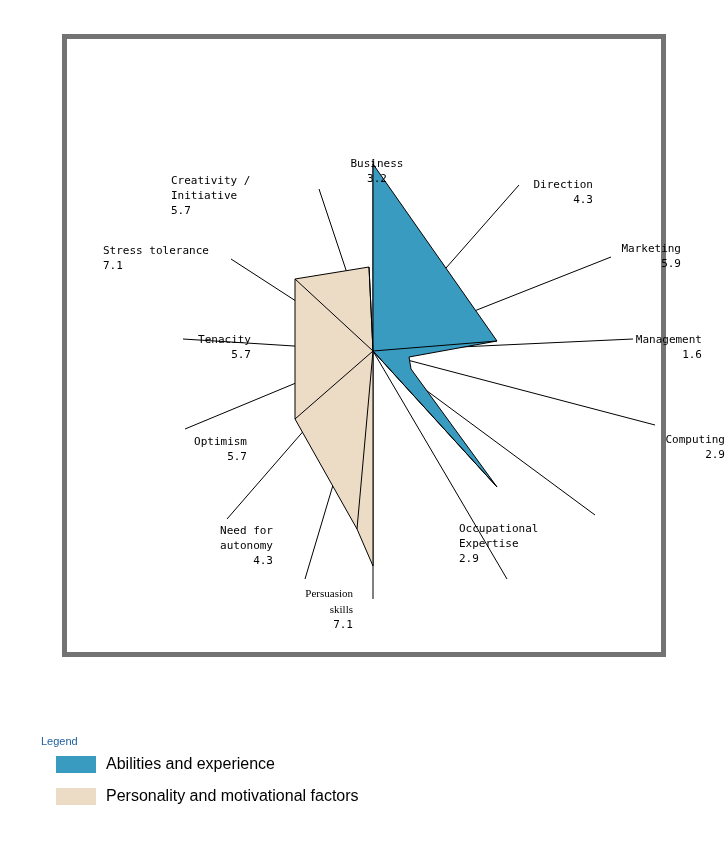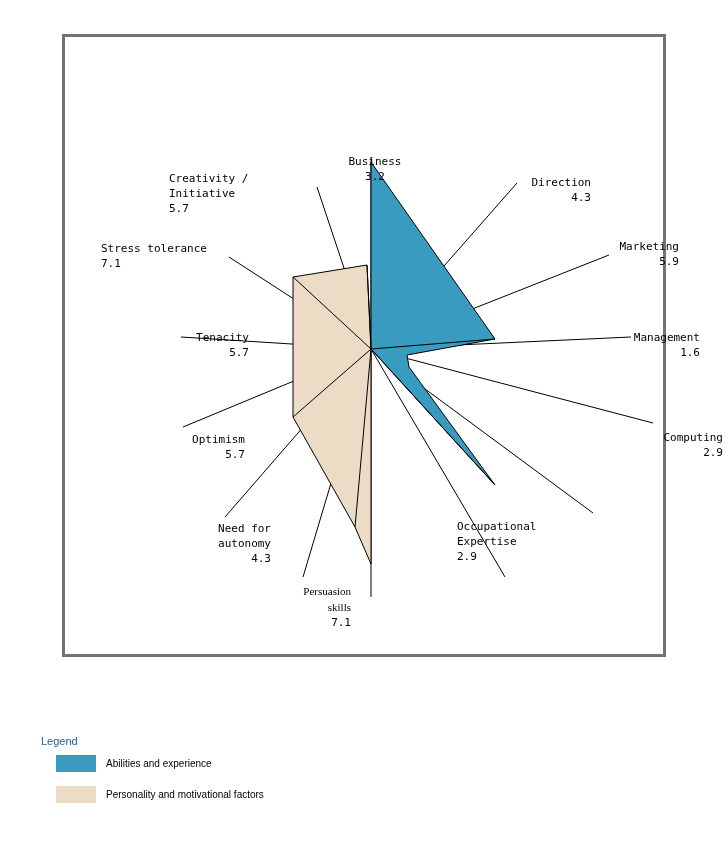--- a/index.html
+++ b/index.html
@@ -13,21 +13,21 @@
     font-family: "DejaVu Sans Mono", monospace;
     position: relative;
     overflow: hidden;
   }
   #chart-frame {
     position: absolute;
     left: 62px;
     top: 34px;
     width: 604px;
     height: 623px;
-    border: 3px solid #737373;
+    border: 5px solid #737373;
     box-sizing: border-box;
     background: #ffffff;
   }
   #radar-svg {
     position: absolute;
     left: 0;
     top: 0;
   }
   .axis-label {
     position: absolute;
@@ -60,21 +60,21 @@
     margin-left: 34px;
     margin-bottom: 14px;
   }
   .legend-swatch {
     width: 40px;
     height: 17px;
     flex: 0 0 auto;
   }
   .legend-text {
     font-family: "Liberation Sans", sans-serif;
-    font-size: 10px;
+    font-size: 16px;
     color: #000000;
     margin-left: 10px;
   }
 </style>
 </head>
 <body>
 
 <div id="chart-frame">
   <svg id="radar-svg" width="602" height="621" viewBox="0 0 602 621">
     <g stroke="#000000" stroke-width="1" fill="none">

